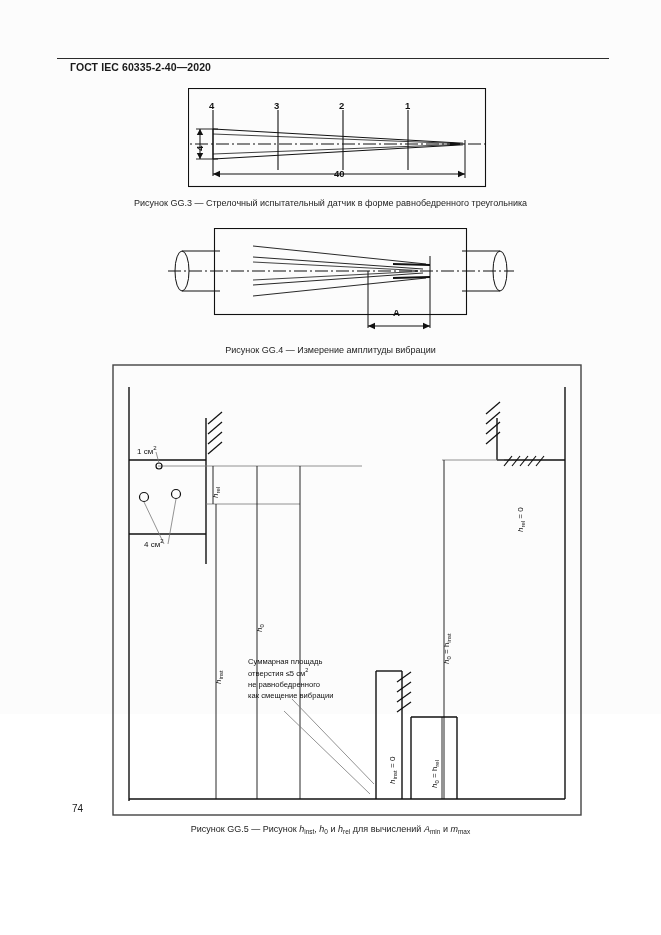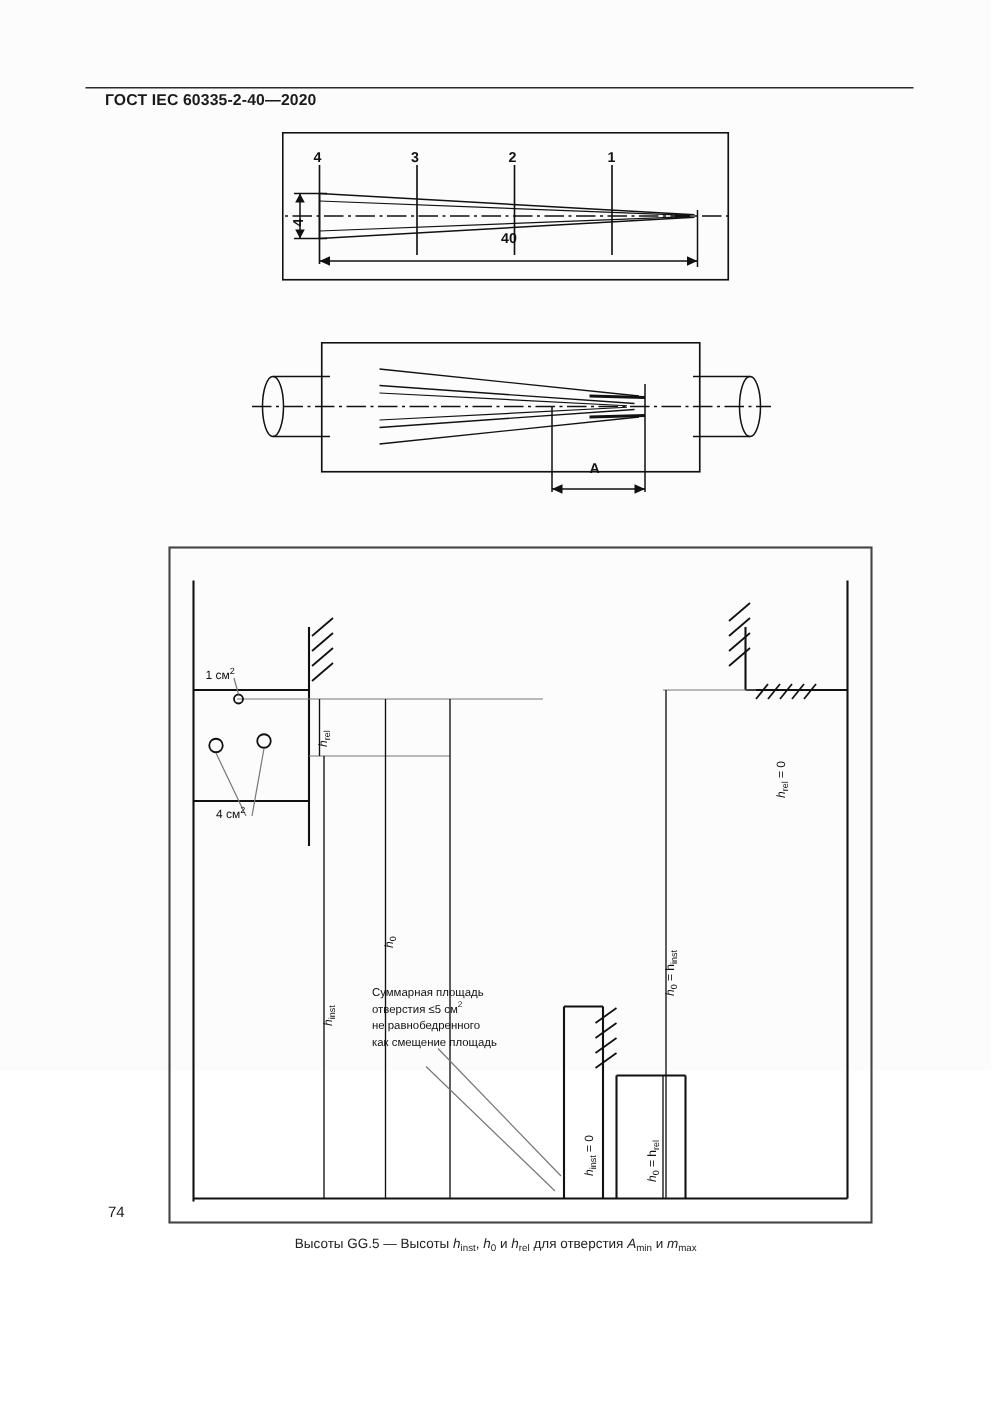--- a/index.html
+++ b/index.html
@@ -136,23 +136,24 @@
       <path d="M 25,86 l 7,-3.2 l 0,6.4 Z" fill="#111"></path>
       <path d="M 277,86 l -7,-3.2 l 0,6.4 Z" fill="#111"></path>
       <line x1="277" y1="52" x2="277" y2="90" stroke="#111" stroke-width="1"></line>
     </svg>
 
     <div class="lbl bold" style="left:21px; top:12px;">4</div>
     <div class="lbl bold" style="left:86px; top:12px;">3</div>
     <div class="lbl bold" style="left:151px; top:12px;">2</div>
     <div class="lbl bold" style="left:217px; top:12px;">1</div>
     <div class="lbl bold vert" style="left:6px; top:63px;">4</div>
-    <div class="lbl bold" style="left:146px; top:66px;">40</div>
+    <div class="lbl bold" style="left:146px; top:80px;">40</div>
   </div>
 
+  <div class="caption" style="left:0; top:198px; width:661px;">Рисунок GG.3 — Стрелочный испытательный датчик в форме равнобедренного треугольника</div>
 
   <div class="fig" style="left:168px; top:228px;">
     <svg width="346" height="106" viewBox="0 0 346 106">
 
       <line x1="14" y1="23" x2="52" y2="23" stroke="#111" stroke-width="1"></line>
       <line x1="14" y1="63" x2="52" y2="63" stroke="#111" stroke-width="1"></line>
       <ellipse cx="14" cy="43" rx="7" ry="20" fill="none" stroke="#111" stroke-width="1"></ellipse>
 
       <line x1="294" y1="23" x2="332" y2="23" stroke="#111" stroke-width="1"></line>
       <line x1="294" y1="63" x2="332" y2="63" stroke="#111" stroke-width="1"></line>
@@ -176,20 +177,21 @@
       <line x1="200" y1="43" x2="200" y2="100" stroke="#111" stroke-width="1"></line>
       <line x1="262" y1="28" x2="262" y2="100" stroke="#111" stroke-width="1"></line>
 
       <line x1="200" y1="98" x2="262" y2="98" stroke="#111" stroke-width="1"></line>
       <path d="M 200,98 l 7,-3.2 l 0,6.4 Z" fill="#111"></path>
       <path d="M 262,98 l -7,-3.2 l 0,6.4 Z" fill="#111"></path>
     </svg>
     <div class="lbl bold" style="left:225px; top:79px;">A</div>
   </div>
 
+  <div class="caption" style="left:0; top:345px; width:661px;">Рисунок GG.4 — Измерение амплитуды вибрации</div>
 
   <div class="fig" style="left:112px; top:364px;">
     <svg width="470" height="452" viewBox="0 0 470 452">
 
       <rect x="1" y="1" width="468" height="450" fill="none" stroke="#444" stroke-width="1.4"></rect>
 
       <line x1="17" y1="23" x2="17" y2="437" stroke="#111" stroke-width="1.4"></line>
 
       <line x1="17" y1="96" x2="94" y2="96" stroke="#111" stroke-width="1.4"></line>
       <line x1="94" y1="96" x2="94" y2="200" stroke="#111" stroke-width="1.4"></line>
@@ -302,23 +304,23 @@
     <div class="lbl vert" style="left:330px; top:300px;">
       <span class="ital">h</span><sub>0</sub><span> = h</span><sub>inst</sub>
     </div>
 
     <div class="note" style="left:136px; top:292px;">
       <div>Суммарная площадь</div>
       <div>
         <span>отверстия ≤5 см</span><sup>2</sup>
       </div>
       <div>не равнобедренного</div>
-      <div>как смещение площадь</div>
+      <div>как смещение вибрации</div>
     </div>
   </div>
 
   <div class="caption" style="left:0; top:824px; width:661px;">
-    <span>Высоты GG.5 — Высоты </span><span class="cap-i">h</span><sub>inst</sub><span>, </span><span class="cap-i">h</span><sub>0</sub><span> и </span><span class="cap-i">h</span><sub>rel</sub><span> для отверстия </span><span class="cap-i">A</span><sub>min</sub><span> и </span><span class="cap-i">m</span><sub>max</sub>
+    <span>Рисунок GG.5 — Рисунок </span><span class="cap-i">h</span><sub>inst</sub><span>, </span><span class="cap-i">h</span><sub>0</sub><span> и </span><span class="cap-i">h</span><sub>rel</sub><span> для вычислений </span><span class="cap-i">A</span><sub>min</sub><span> и </span><span class="cap-i">m</span><sub>max</sub>
   </div>
 
   <div class="page-number">74</div>
 
 </div>
 
 </body></html>

